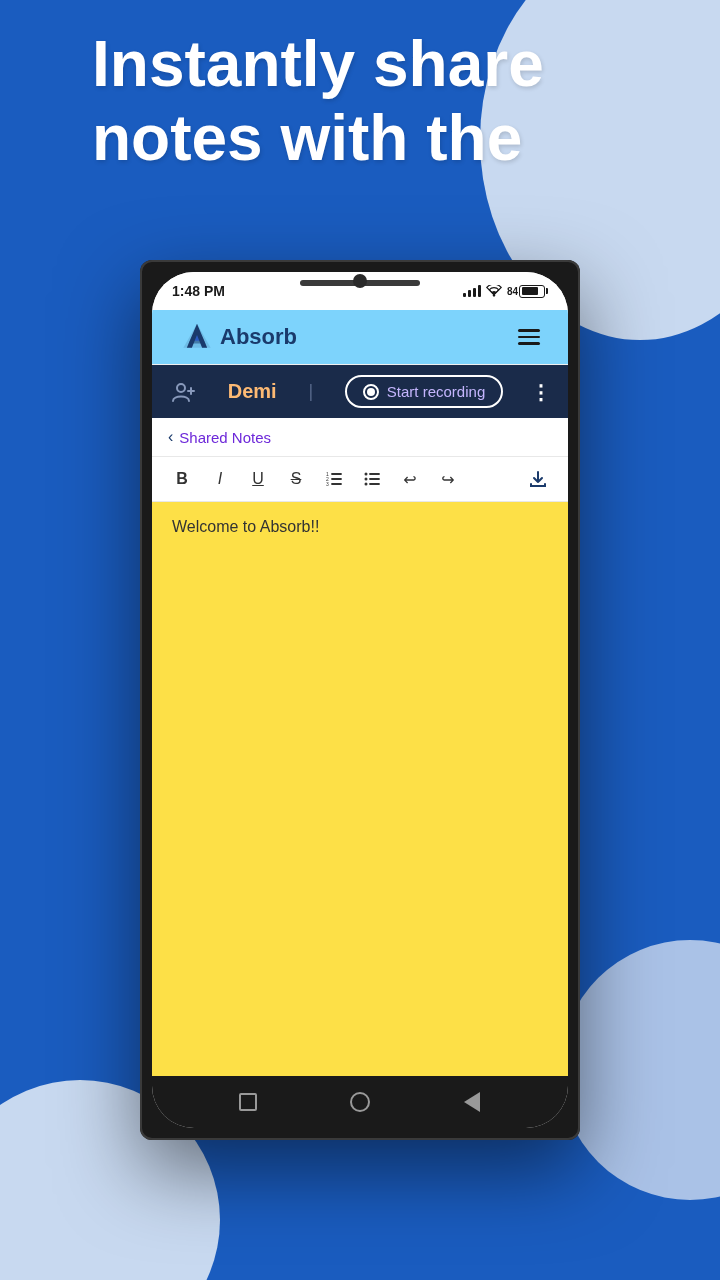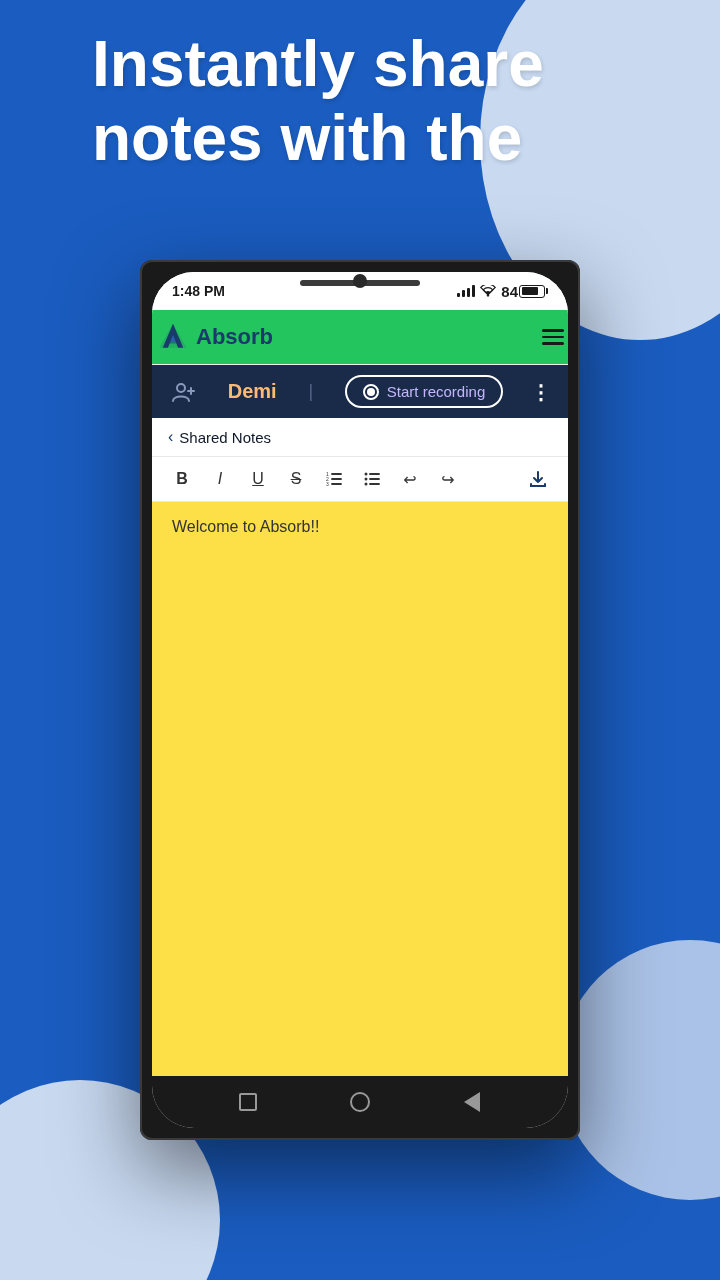--- a/index.html
+++ b/index.html
@@ -171,41 +171,41 @@
       background: #1a1a1a;
       border-radius: 1px;
     }
     .battery-tip {
       width: 2px;
       height: 6px;
       background: #1a1a1a;
       border-radius: 0 1px 1px 0;
     }
     .battery-text {
-      font-size: 15px;
+      font-size: 10px;
       color: #1a1a1a;
       font-weight: 600;
     }
 
     
     .app-content {
       flex: 1;
       background: white;
       display: flex;
       flex-direction: column;
       overflow: hidden;
     }
 
     
     .app-header {
       display: flex;
       align-items: center;
       justify-content: space-between;
-      padding: 12px 4px;
-      background: #22c55e;
+      padding: 12px 28px;
+      background: #7dd3fc;
       border-bottom: 1px solid #f0f0f0;
       flex-shrink: 0;
     }
     .app-logo {
       display: flex;
       align-items: center;
       gap: 6px;
     }
     .logo-icon {
       width: 34px;
@@ -305,21 +305,21 @@
       flex-shrink: 0;
     }
     .back-arrow {
       color: #1a3a6b;
       font-size: 16px;
       margin-right: 6px;
     }
     .shared-notes-title {
       font-size: 15px;
       font-weight: 500;
-      color: #0f172a;
+      color: #6d28d9;
     }
 
     
     .editor-toolbar {
       display: flex;
       align-items: center;
       padding: 8px 16px;
       border-bottom: 1px solid #e8e8e8;
       background: white;
       gap: 10px;

